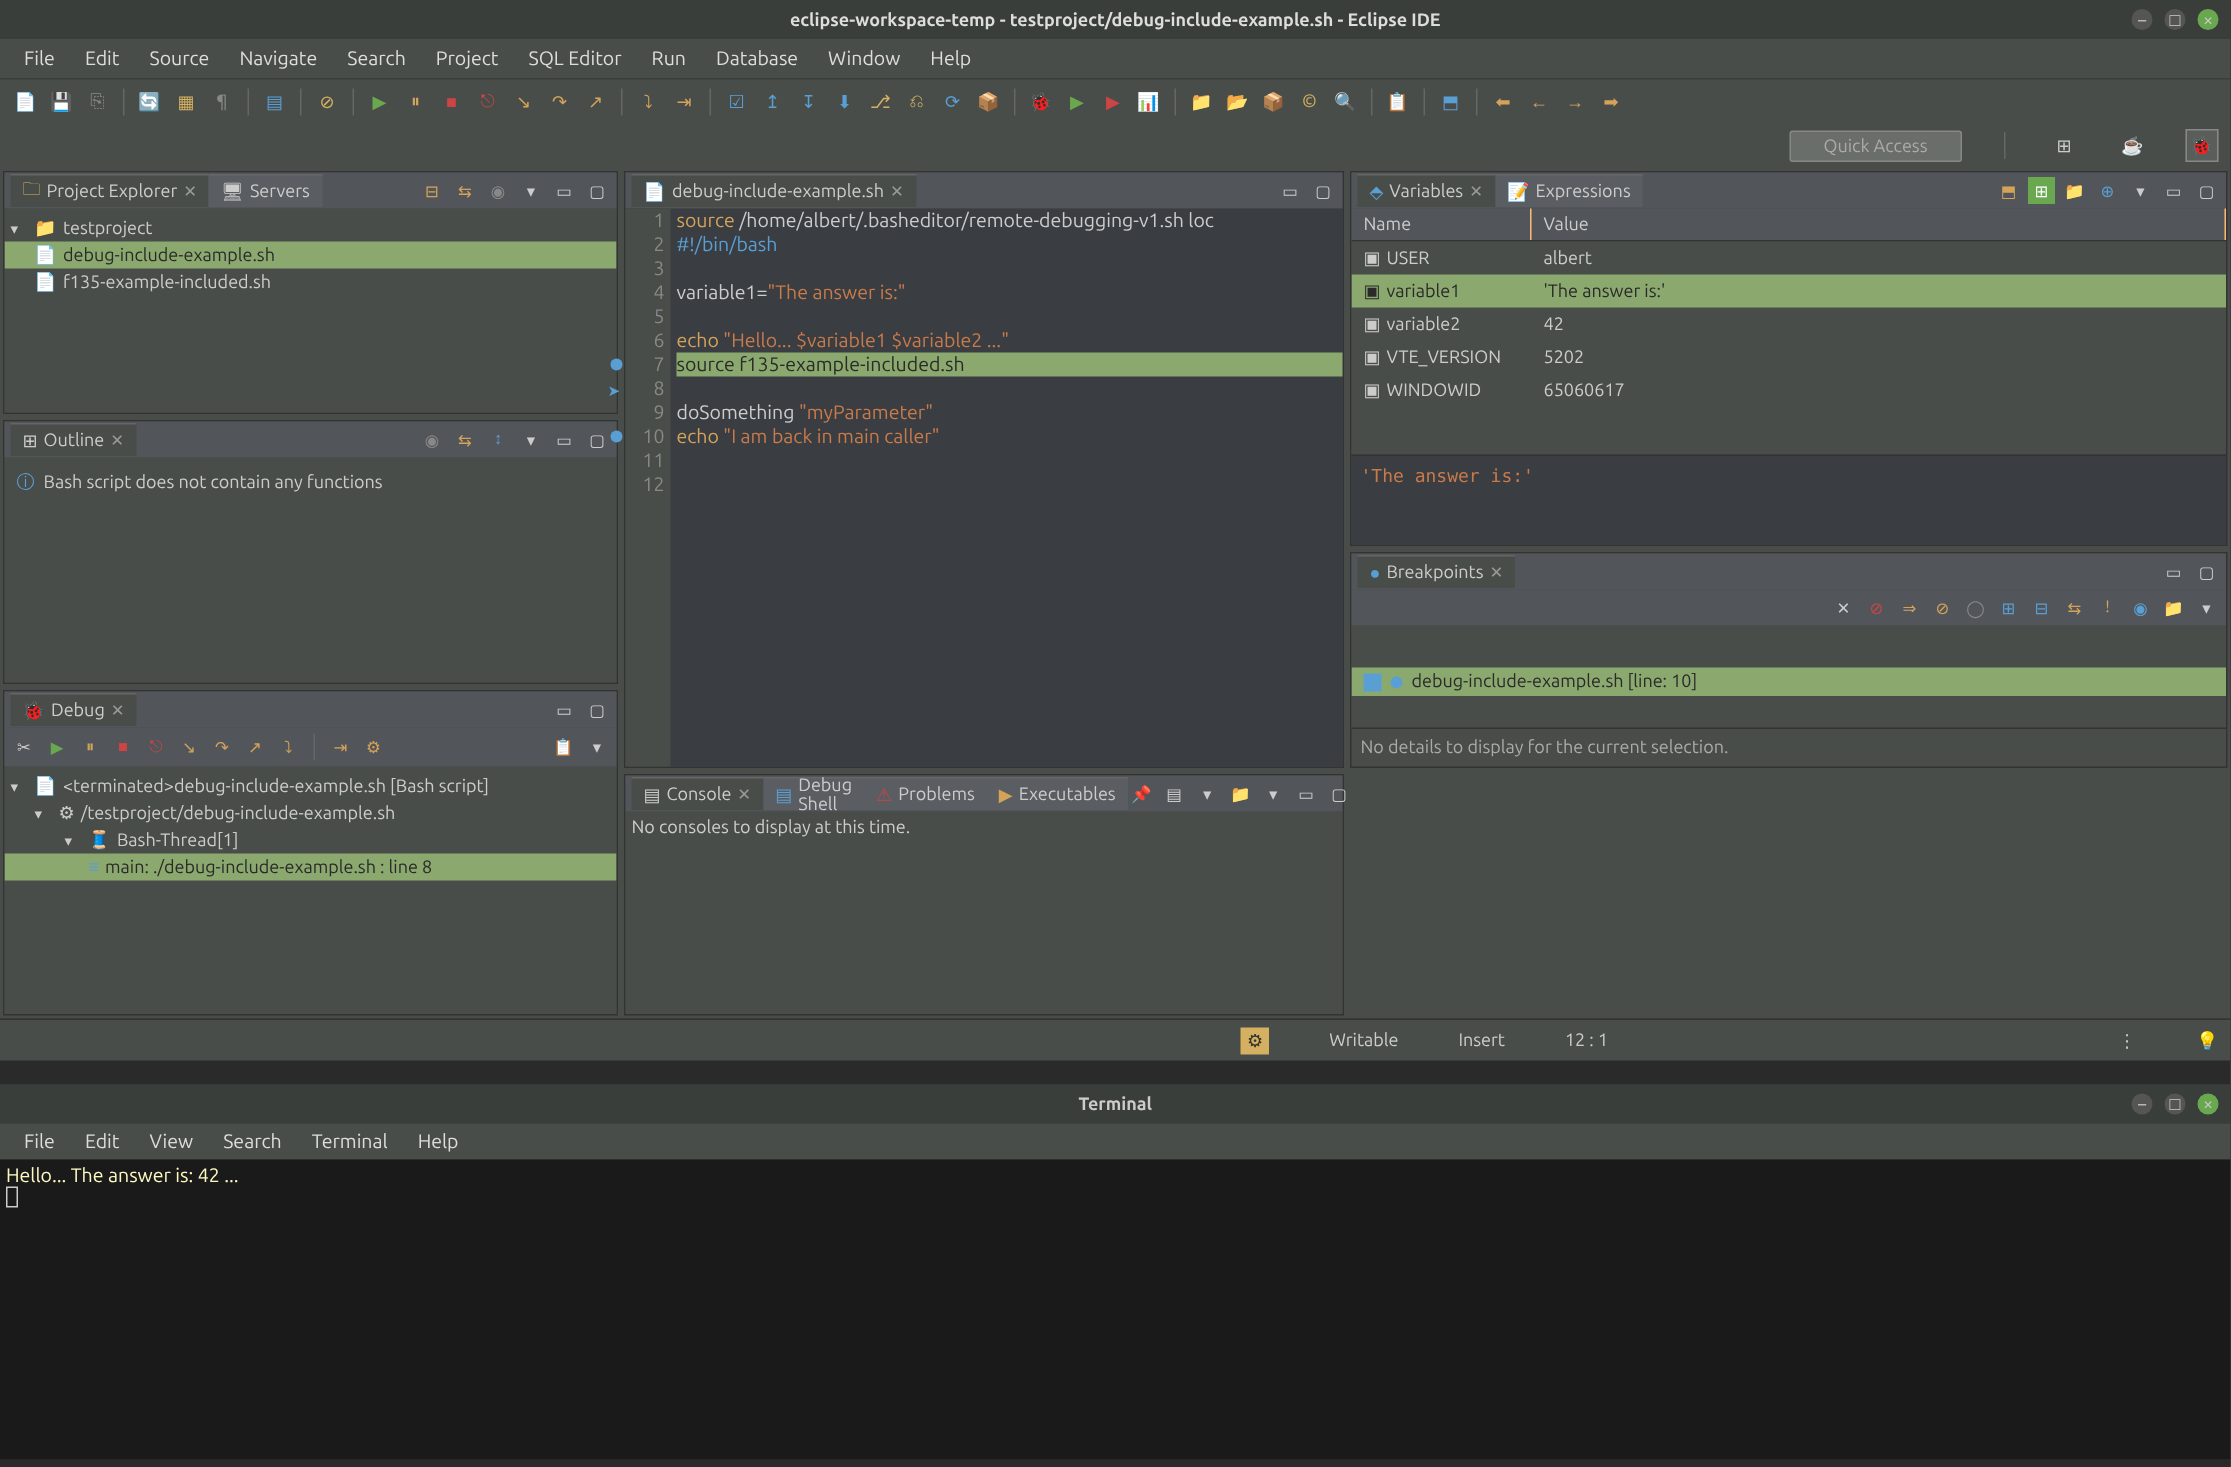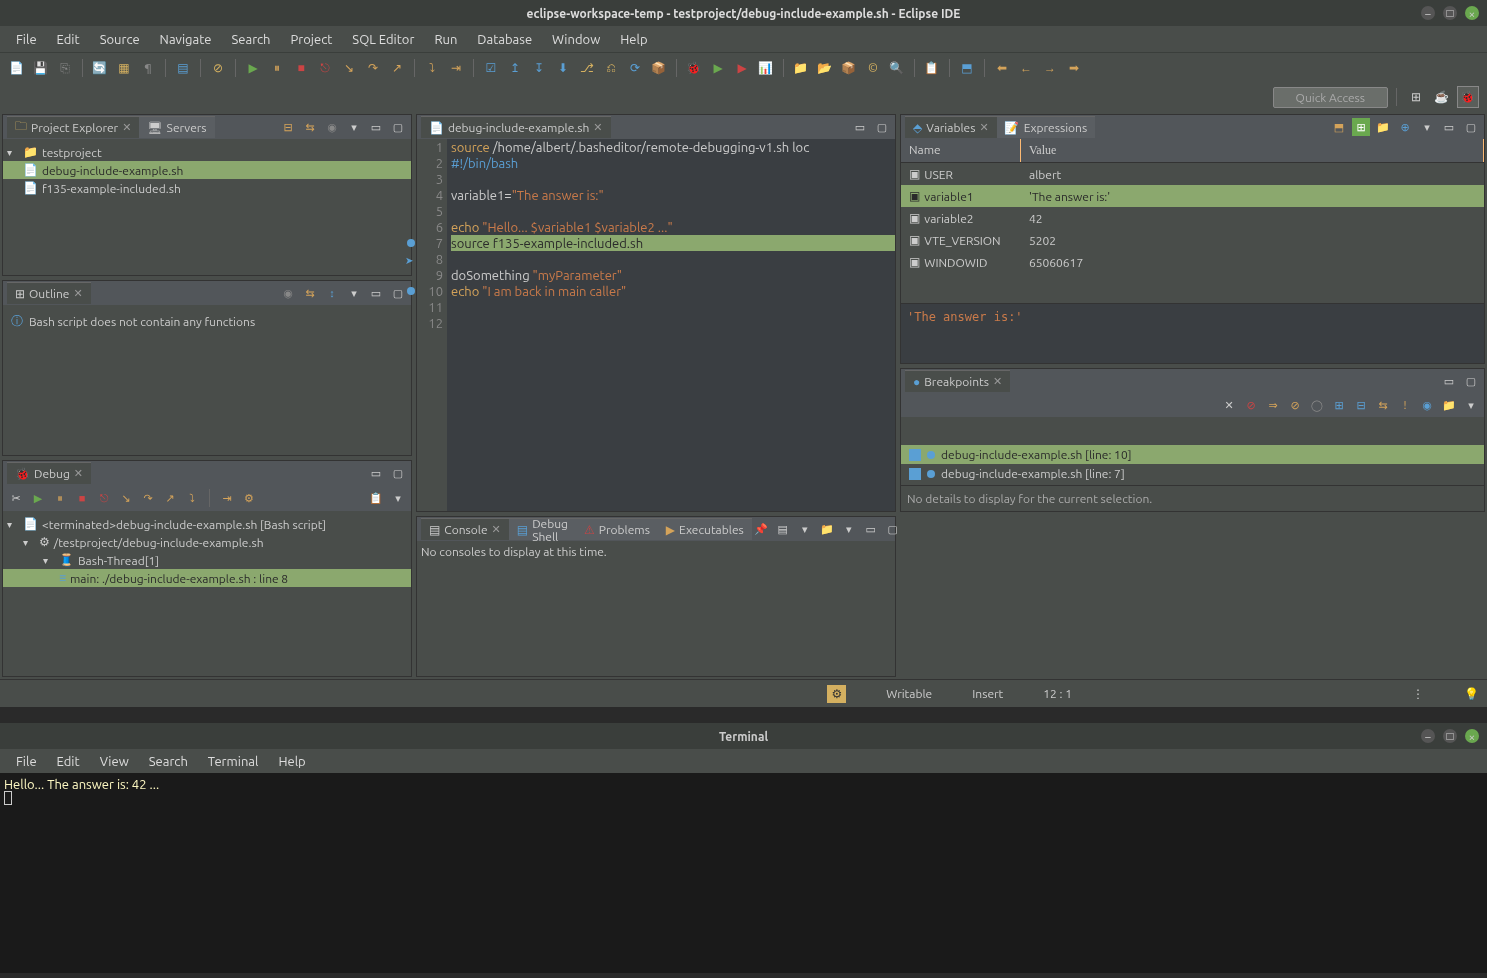--- a/index.html
+++ b/index.html
@@ -15,21 +15,21 @@
 
 .menubar { background: #494d4a; height: 26px; display: flex; align-items: center; padding: 0 8px; gap: 4px; }
 .menu-item { padding: 4px 8px; color: #ddd; font-size: 13px; cursor: pointer; }
 
 
 .toolbar { background: #494d4a; height: 30px; display: flex; align-items: center; padding: 0 6px; gap: 2px; border-top: 1px solid #3a3e3b; }
 .tb-icon { width: 22px; height: 22px; display: flex; align-items: center; justify-content: center; font-size: 12px; cursor: pointer; }
 .tb-sep { width: 1px; height: 18px; background: #666; margin: 0 4px; }
 
 
-.quickbar { background: #494d4a; height: 30px; display: flex; align-items: center; justify-content: flex-end; padding: 0 8px; gap: 4px; }
+.quickbar { background: #494d4a; height: 30px; display: flex; align-items: center; justify-content: flex-end; padding: 0 8px; gap: 24px; }
 .quick-access { background: #6a6e6a; border: 1px solid #888; color: #aaa; padding: 3px 22px; font-size: 12px; border-radius: 2px; }
 .persp-icon { width: 22px; height: 22px; display: flex; align-items: center; justify-content: center; }
 .persp-icon.active { background: #5a5e5a; border: 1px solid #888; }
 
 
 .main { display: flex; height: 567px; padding: 2px; gap: 4px; background: #494d4a; }
 .left-col { width: 410px; display: flex; flex-direction: column; gap: 4px; }
 .mid-col { width: 480px; display: flex; flex-direction: column; gap: 4px; }
 .right-col { flex: 1; display: flex; flex-direction: column; gap: 4px; }
 
@@ -63,21 +63,21 @@
 .code-line.current { background: #8ba86e; color: #2a2a2a; }
 .kw { color: #d4a35a; }
 .str { color: #c97a4a; }
 .cmt { color: #5a9fd4; }
 .txt { color: #ccc; }
 
 
 .vars-header { display: flex; background: #52565a; border-bottom: 1px solid #333; }
 .vars-col-h { padding: 4px 8px; font-size: 12px; border-right: 1px solid #fdba74; }
 .vars-col-h.c1 { width: 120px; }
-.vars-col-h.c2 { flex: 1; font-family: Liberation Serif, serif; }
+.vars-col-h.c2 { flex: 1; }
 .vars-row { display: flex; padding: 2px 0; font-size: 12px; }
 .vars-row.selected { background: #8ba86e; color: #2a2a2a; }
 .vars-cell { padding: 2px 8px; display: flex; align-items: center; gap: 4px; }
 .vars-cell.c1 { width: 120px; }
 .vars-cell.c2 { flex: 1; }
 .var-detail { background: #3a3e42; padding: 6px; font-family: monospace; border-top: 1px solid #333; height: 60px; color: #c97a4a; }
 
 
 .bp-toolbar { background: #52565a; height: 24px; display: flex; align-items: center; justify-content: flex-end; padding: 0 4px; gap: 4px; }
 .bp-row { padding: 3px 8px; display: flex; align-items: center; gap: 6px; }
@@ -480,25 +480,20 @@
         <div class="phi" style="color:#5a9fd4">◉</div>
         <div class="phi" style="color:#888">📁</div>
         <div class="phi">▾</div>
       </div>
       <div class="panel-body">
         <div class="bp-row selected">
           <span class="bp-check"></span>
           <span class="bp-marker-sm"></span>
           <span>debug-include-example.sh [line: 10]</span>
         </div>
-        <div class="bp-row">
-          <span class="bp-check"></span>
-          <span class="bp-marker-sm"></span>
-          <span>debug-include-example.sh [line: 7]</span>
-        </div>
       </div>
       <div class="bp-detail">No details to display for the current selection.</div>
     </div>
 
     <div style="flex:1"></div>
   </div>
 </div>
 
 <div class="statusbar">
   <div class="statusbar-spacer"></div>

